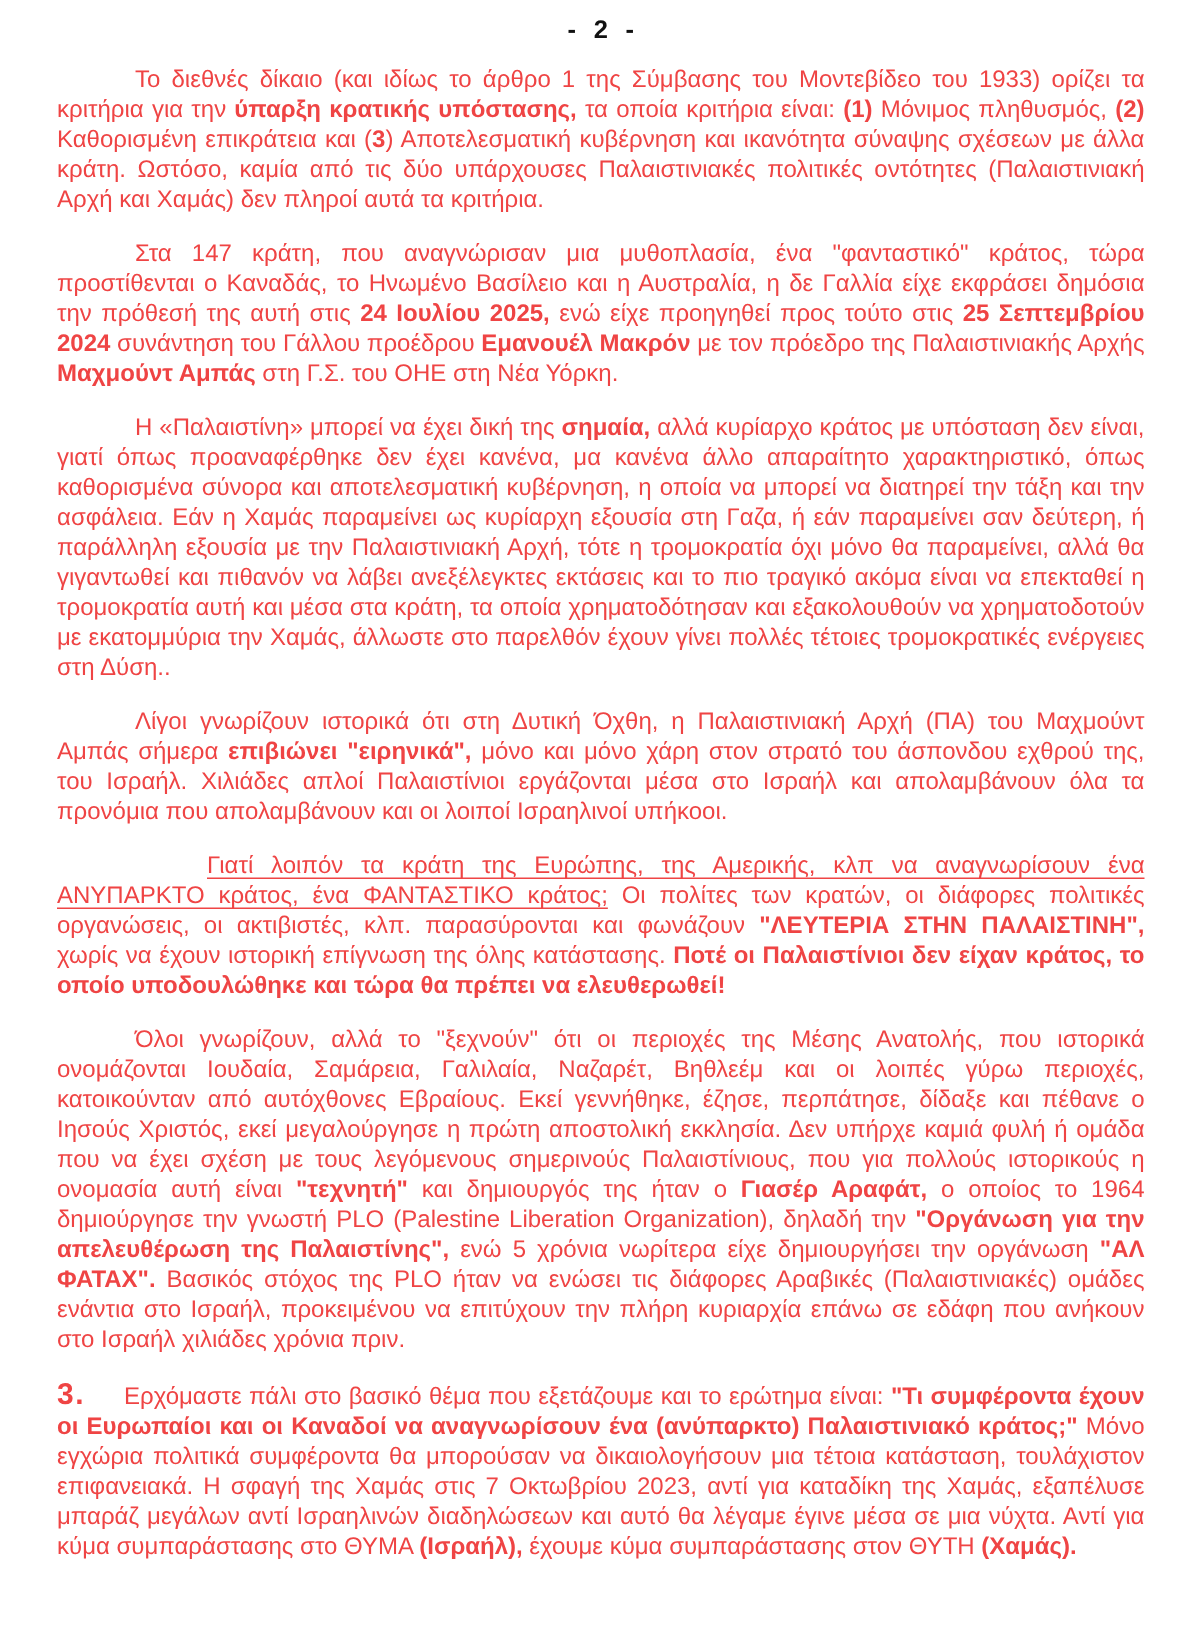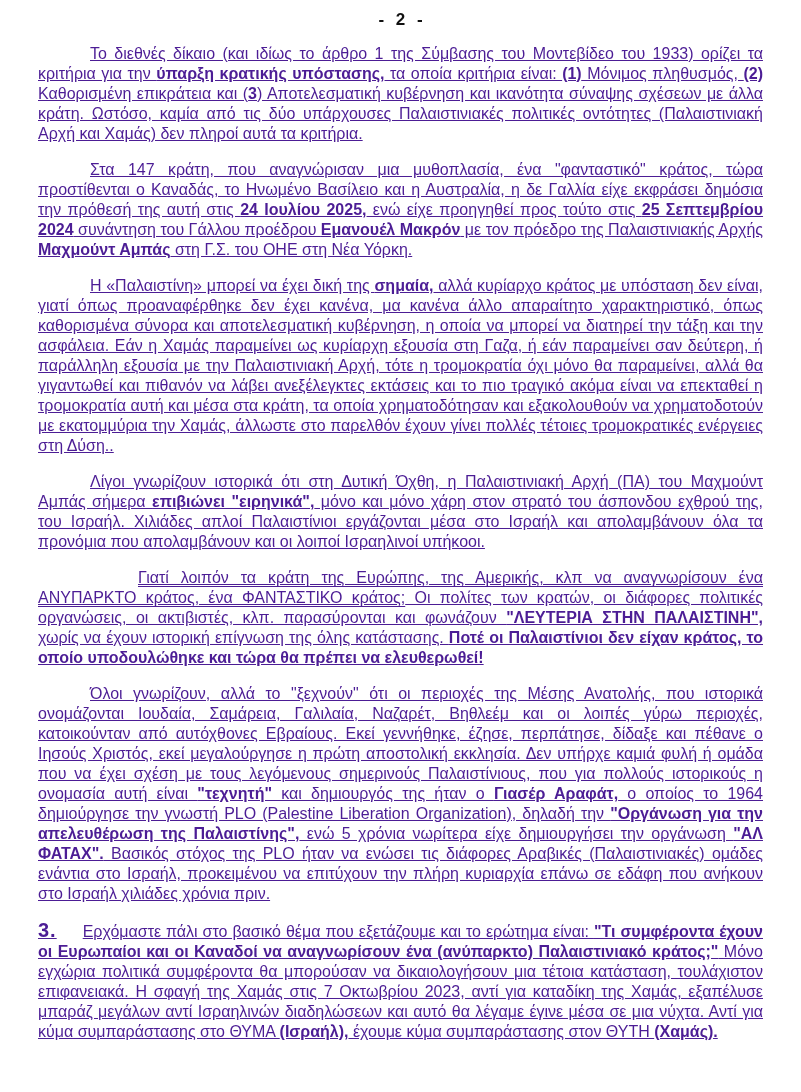--- a/index.html
+++ b/index.html
@@ -27,22 +27,21 @@
   }
   .doc-body {
     padding: 14px 38px 0 38px;
   }
   p.para {
     margin: 0 0 16px 0;
     font-size: 16px;
     line-height: 20px;
     text-align: justify;
     text-indent: 52px;
-    color: #4c1d95;
-    text-decoration: underline;
+    color: #ef4444;
   }
   p.para.numbered {
     text-indent: 0;
     margin-top: 0;
   }
   .b { font-weight: bold; }
   .u { text-decoration: underline; text-underline-offset: 3px; margin-left: 48px; }
   .lead {
     font-size: 20px;
     font-weight: bold;

